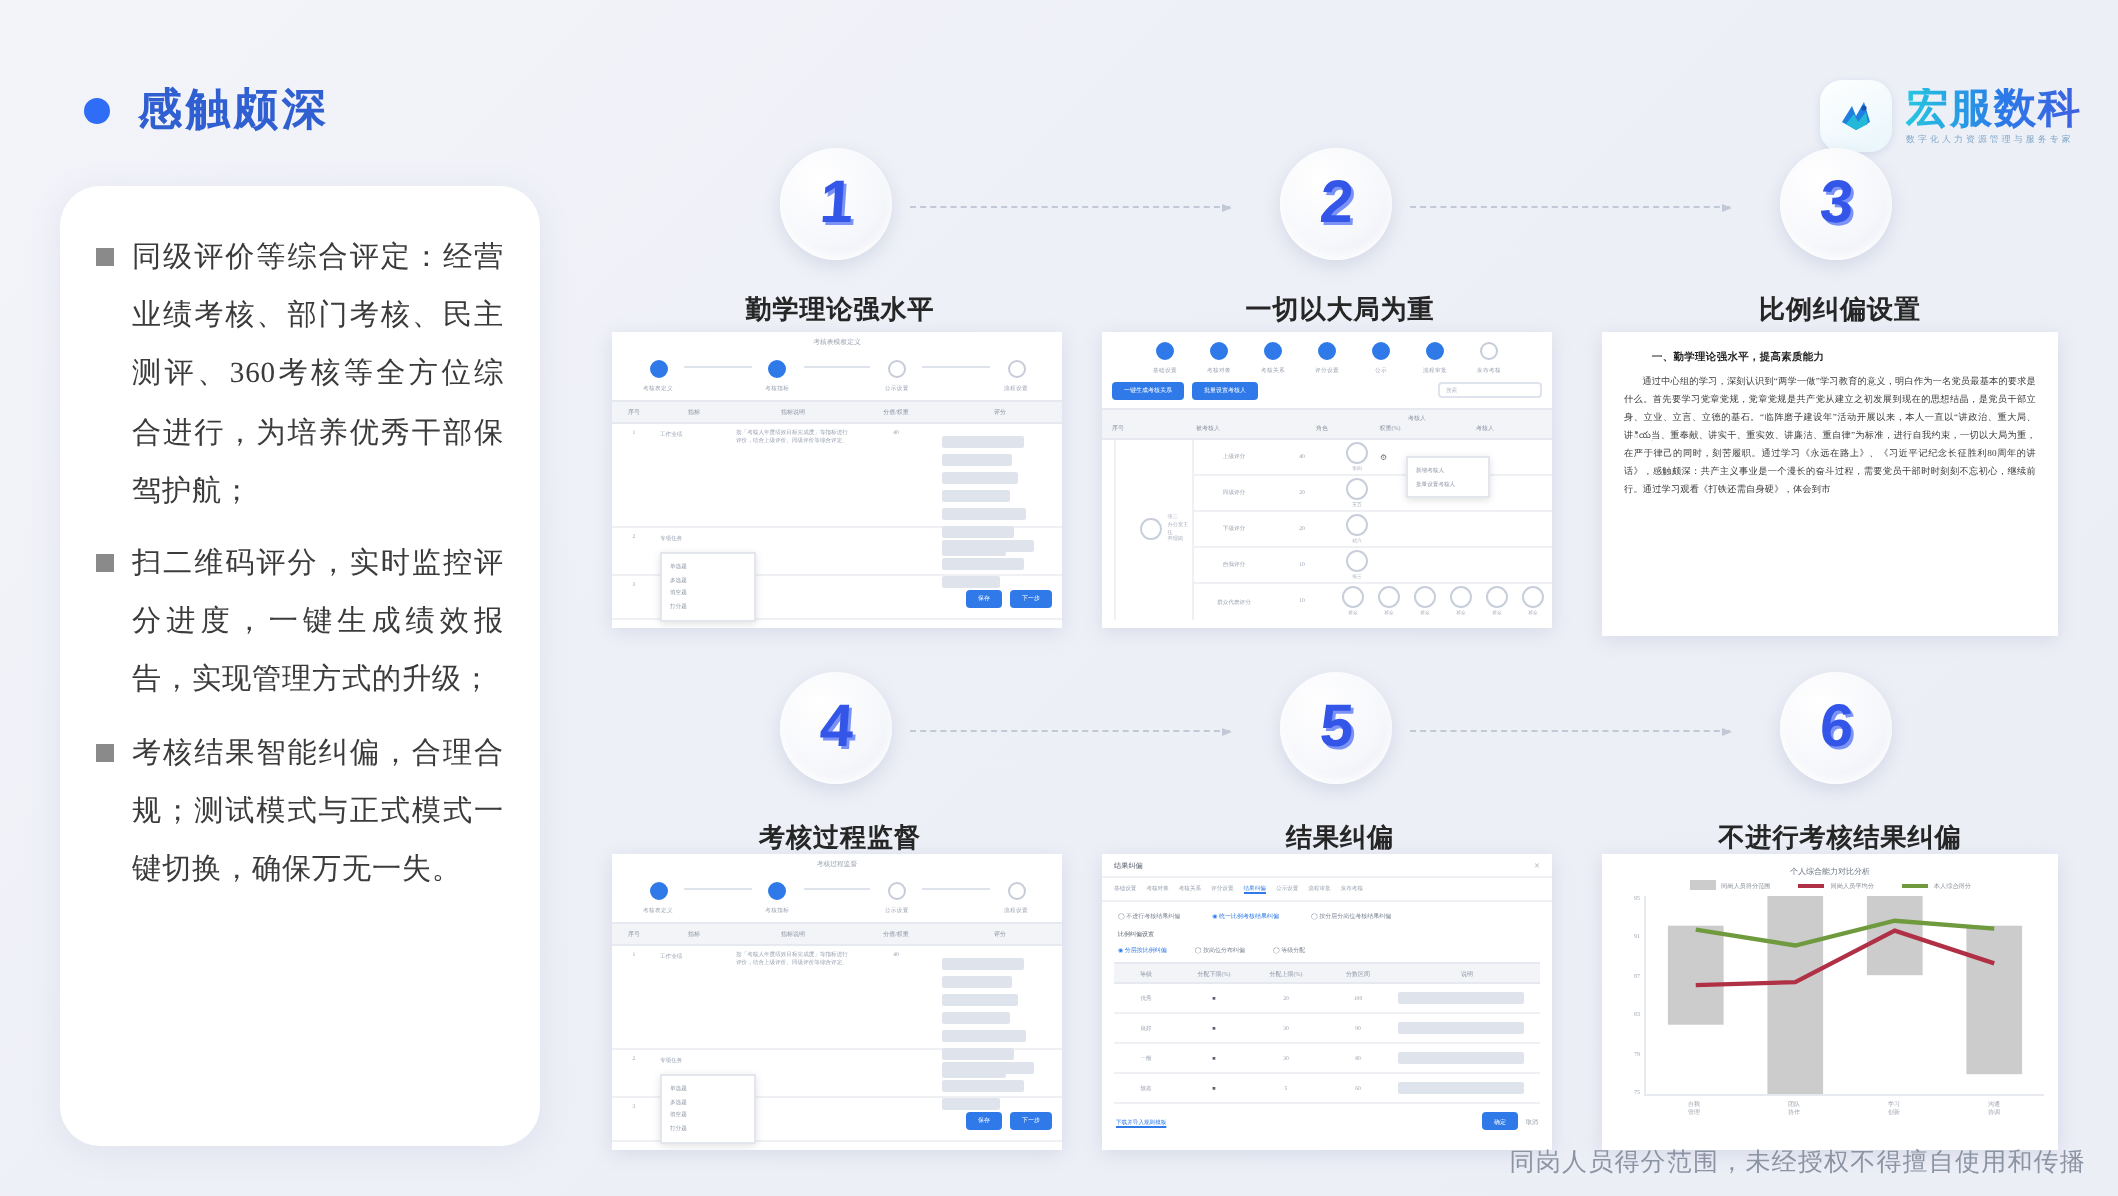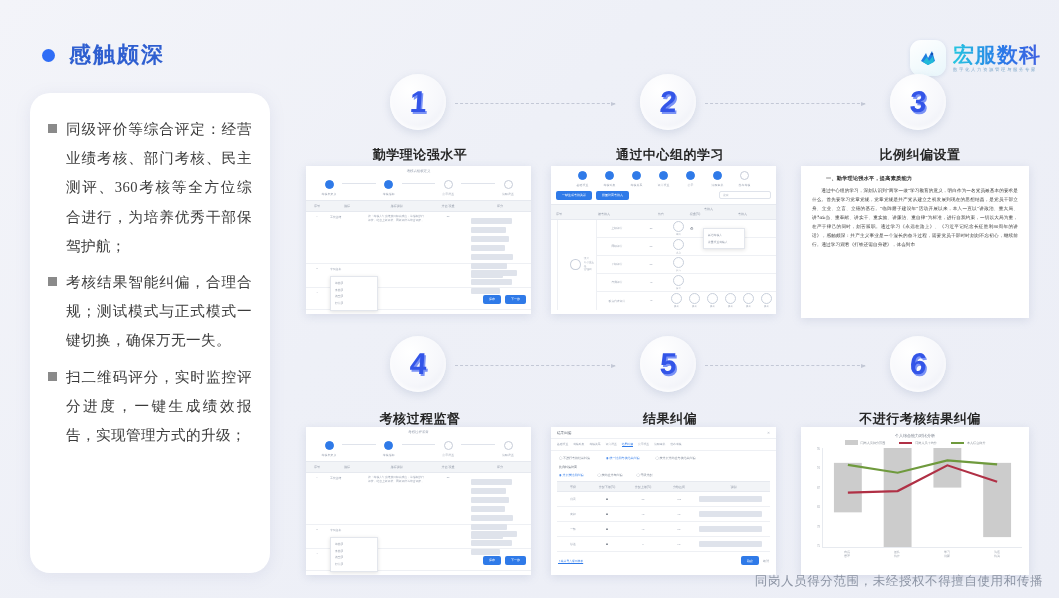--- a/index.html
+++ b/index.html
@@ -212,42 +212,42 @@
   </div>
 </div>
 
 <div class="side-card">
   <div class="bullet-item">
     <div class="bullet-sq"></div>
     <div class="bullet-text">同级评价等综合评定：经营业绩考核、部门考核、民主测评、360考核等全方位综合进行，为培养优秀干部保驾护航；</div>
   </div>
   <div class="bullet-item">
     <div class="bullet-sq"></div>
-    <div class="bullet-text">考核结果智能纠偏，合理合规；测试模式与正式模式一键切换，确保万无一失。</div>
+    <div class="bullet-text">扫二维码评分，实时监控评分进度，一键生成绩效报告，实现管理方式的升级；</div>
   </div>
   <div class="bullet-item">
     <div class="bullet-sq"></div>
-    <div class="bullet-text">扫二维码评分，实时监控评分进度，一键生成绩效报告，实现管理方式的升级；</div>
+    <div class="bullet-text">考核结果智能纠偏，合理合规；测试模式与正式模式一键切换，确保万无一失。</div>
   </div>
 </div>
 
 <div class="step-head" style="left:390px; top:74px; width:60px;">
   <div class="badge">
     <span>1</span>
   </div>
 </div>
 <div class="step-title" style="position:absolute; left:350px; top:146px; width:140px;">勤学理论强水平</div>
 <div class="connector" style="position:absolute; left:455px; top:103px; width:160px;"></div>
 
 <div class="step-head" style="left:640px; top:74px; width:60px;">
   <div class="badge">
     <span>2</span>
   </div>
 </div>
-<div class="step-title" style="position:absolute; left:600px; top:146px; width:140px;">通过中心组的学习</div>
+<div class="step-title" style="position:absolute; left:600px; top:146px; width:140px;">一切以大局为重</div>
 <div class="connector" style="position:absolute; left:705px; top:103px; width:160px;"></div>
 
 <div class="step-head" style="left:890px; top:74px; width:60px;">
   <div class="badge">
     <span>3</span>
   </div>
 </div>
 <div class="step-title" style="position:absolute; left:850px; top:146px; width:140px;">比例纠偏设置</div>
 
 <div class="step-head" style="left:390px; top:336px; width:60px;">

